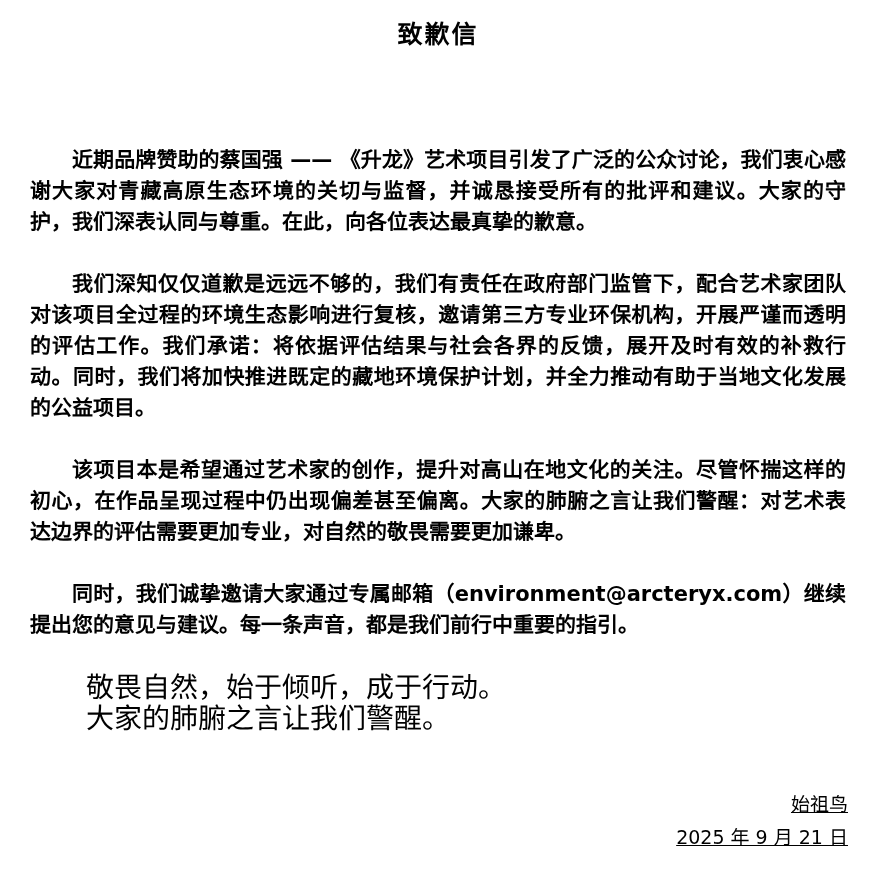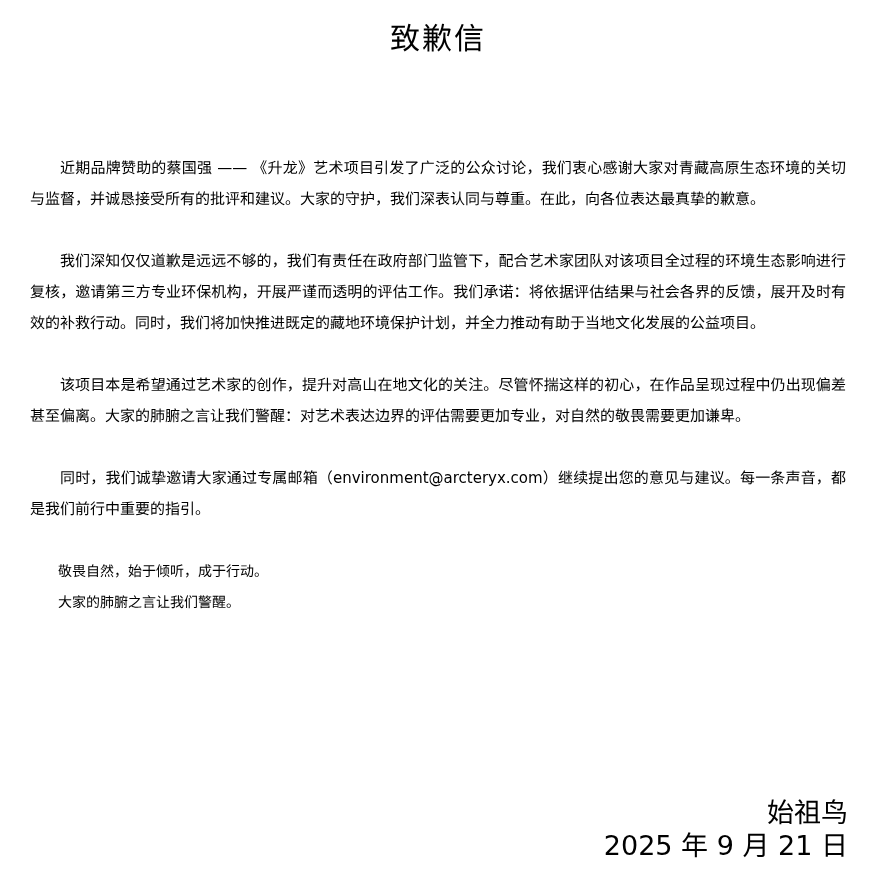--- a/index.html
+++ b/index.html
@@ -13,57 +13,59 @@
     height: 882px;
     box-sizing: border-box;
     background: #ffffff;
     color: #000000;
     font-family: "DejaVu Sans", sans-serif;
     overflow: hidden;
   }
   .doc-title {
     margin: 0;
     padding-top: 14px;
-    font-size: 30px;
-    font-weight: normal;
+    font-size: 25px;
+    font-weight: bold;
     text-align: center;
     letter-spacing: 2px;
   }
   .doc-body {
     padding: 0 30px;
-    font-size: 15px;
+    font-size: 21px;
     line-height: 31px;
     text-align: justify;
+    font-weight: bold;
   }
   .doc-body p {
     margin: 31px 0 0 0;
     text-indent: 2em;
   }
   .doc-body p.first-para {
     margin-top: 95px;
   }
   .closing {
     padding: 0 30px;
-    font-size: 14px;
+    font-size: 28px;
     line-height: 31px;
   }
   .closing p {
     margin: 0;
     text-indent: 2em;
   }
   .closing p.first-closing {
     margin-top: 31px;
   }
   .signature-block {
     position: absolute;
     right: 28px;
-    bottom: 20px;
+    bottom: 28px;
     text-align: right;
-    font-size: 27px;
+    font-size: 19px;
     line-height: 33px;
+    text-decoration: underline;
   }
   .signature-block p {
     margin: 0;
   }
 </style>
 </head>
 <body>
 
 <div class="page">
 

